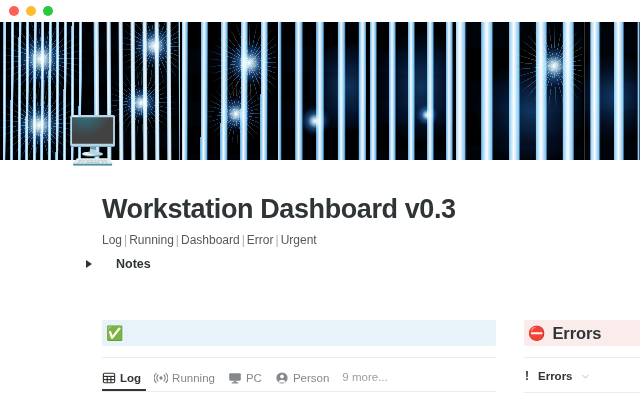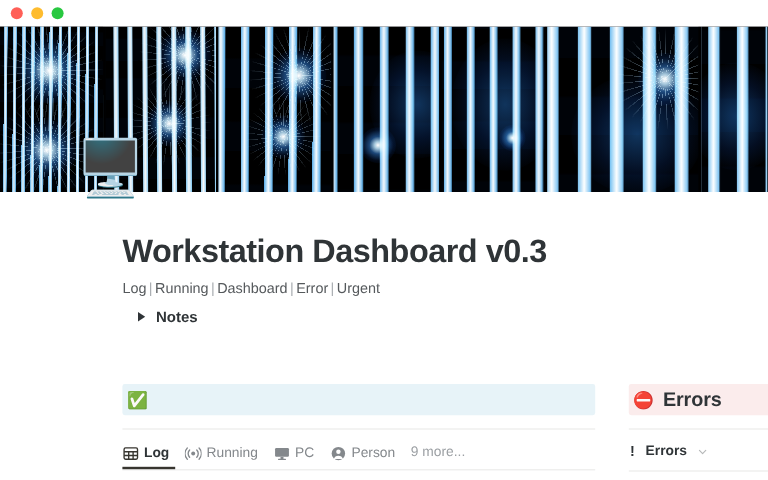--- a/index.html
+++ b/index.html
@@ -178,24 +178,24 @@
     left: 64px; top: 72px;
     font-size: 12px;
     line-height: 16px;
     color: #55595c;
     white-space: nowrap;
   }
   .subtitle .sep { color: #a9adb1; padding: 0 2px; }
 
   .toggle-row {
     position: absolute;
-    left: 77px; top: 94px;
+    left: 48px; top: 94px;
     display: flex;
     align-items: center;
-    gap: 9px;
+    gap: 24px;
     height: 20px;
   }
   .tri {
     width: 0; height: 0;
     border-left: 6px solid #2f3437;
     border-top: 4px solid transparent;
     border-bottom: 4px solid transparent;
   }
   .toggle-label {
     font-size: 12.5px;

